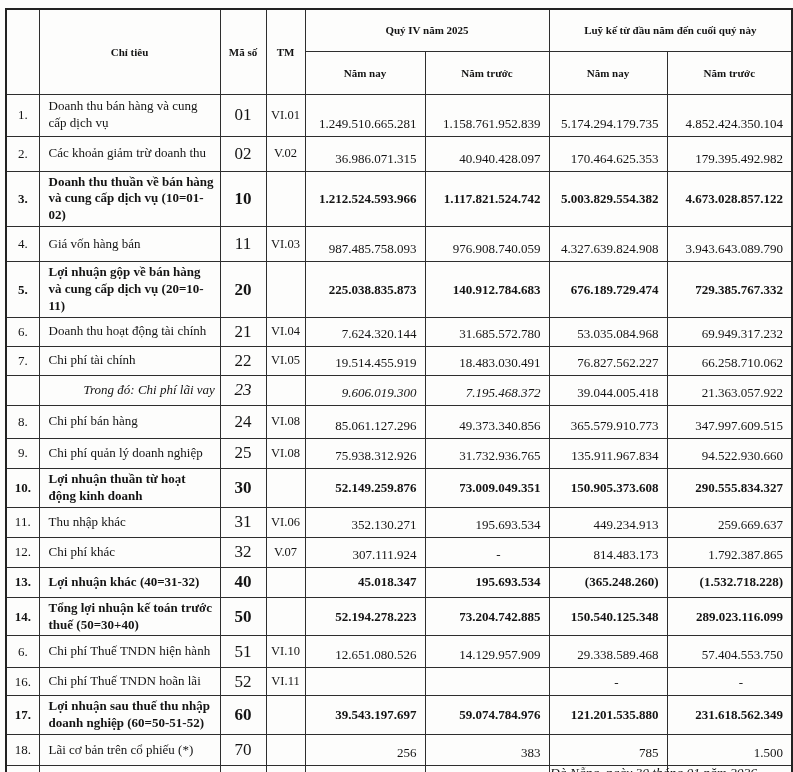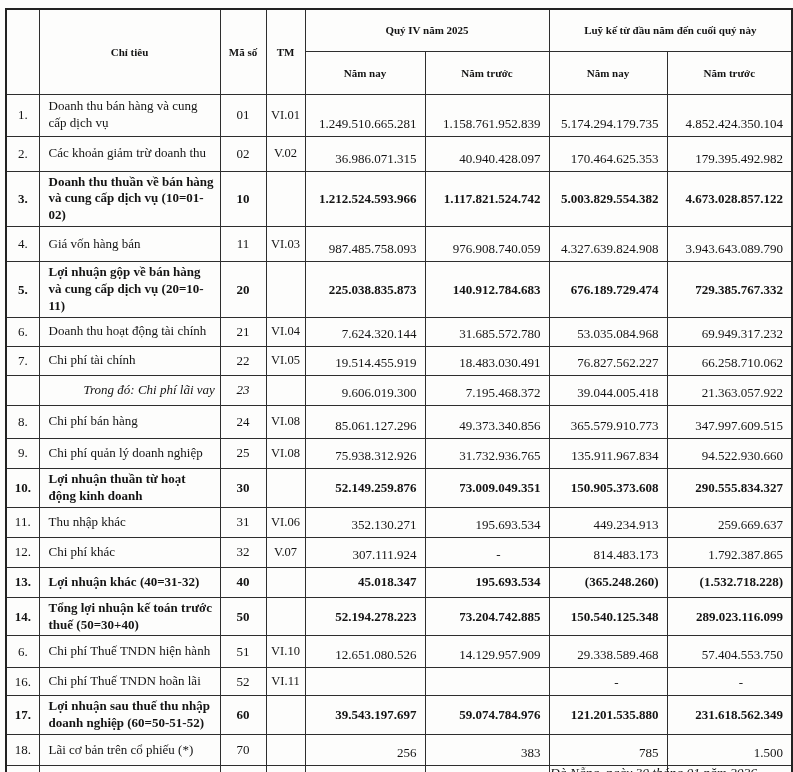--- a/index.html
+++ b/index.html
@@ -29,35 +29,35 @@
     padding:2px 3px;
   }
   .report thead tr.group-row{height:42px;}
   .report thead tr.sub-row{height:43px;}
   td.no{ text-align:center;vertical-align:middle;font-size:13px;padding:1px 2px;}
   td.label{
     text-align:left;vertical-align:middle;
     font-size:13px;line-height:1.3;
     padding:2px 4px 2px 9px;
   }
-  td.code{ text-align:center;vertical-align:middle;font-size:13px;padding:1px 6px;}
+  td.code{ text-align:center;vertical-align:middle;font-size:17px;padding:1px 6px;}
   td.tm{ text-align:center;vertical-align:middle;font-size:12.5px;padding:6px 2px;}
   td.val{
     text-align:right;vertical-align:bottom;
     font-size:13px;
     padding:2px 8px 4px 2px;
     white-space:nowrap;
   }
   td.val.dash{padding-right:48px;}
   tr.row-bold td{font-weight:bold;}
   tr.row-bold td.val{vertical-align:middle;padding-bottom:2px;margin-left:16px;}
   tr.row-italic td.label{font-style:italic;padding-left:44px;}
   tr.row-italic td.code{font-style:italic;}
   tr.row-italic td.val.q-now,
-  tr.row-italic td.val.q-prev{}
+  tr.row-italic td.val.q-prev{font-style:italic;}
   .footer-date{
     position:absolute;
     top:765px;right:36px;
     font-size:13.5px;font-style:italic;
     white-space:nowrap;
   }
 </style>
 </head>
 <body>
 

